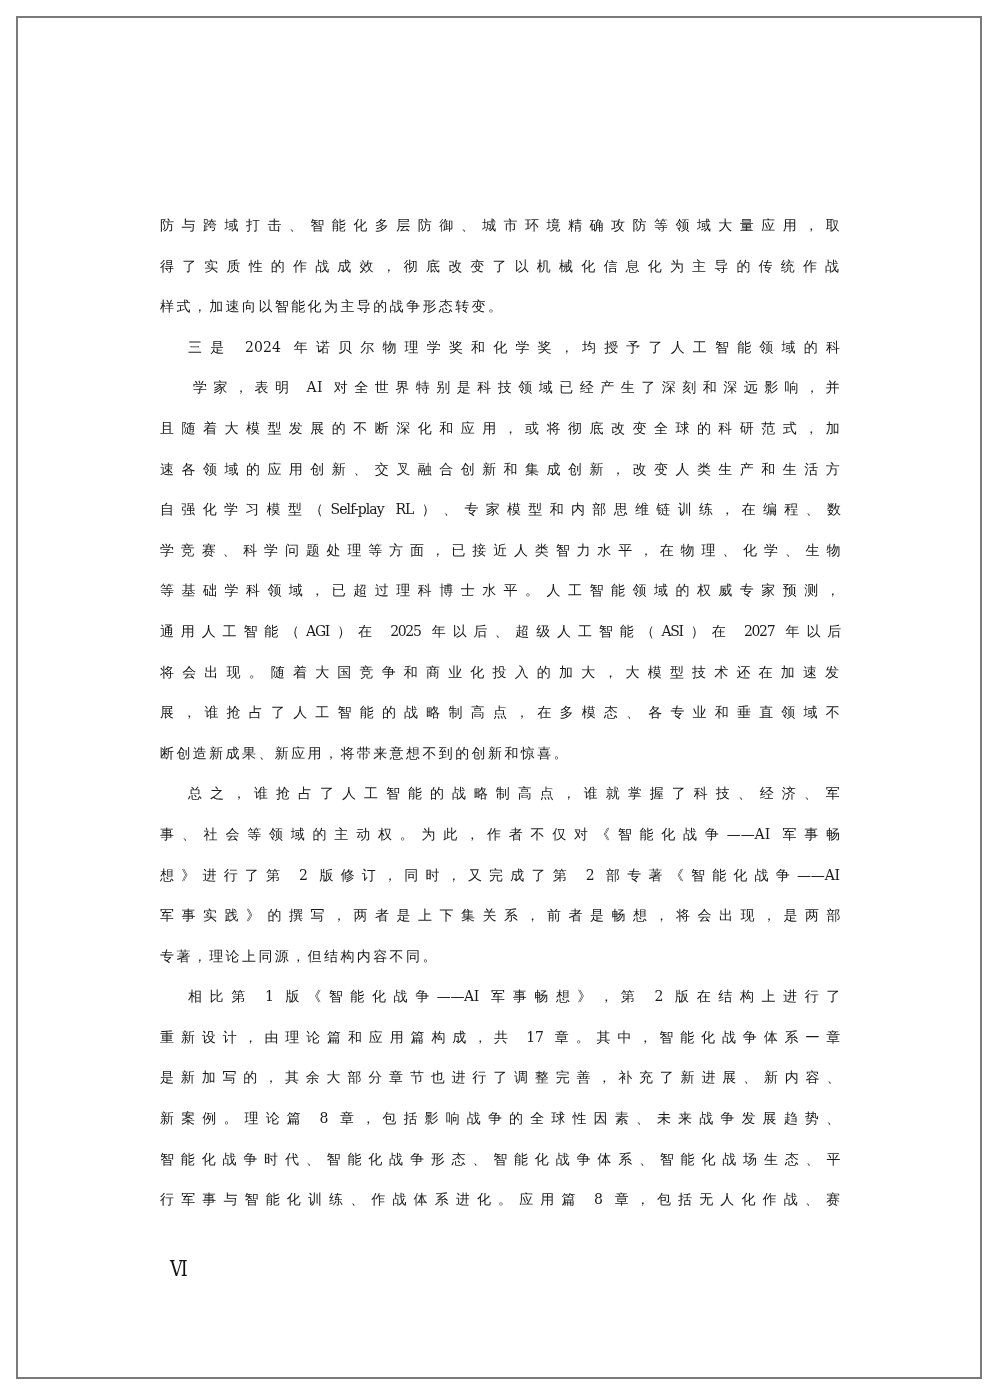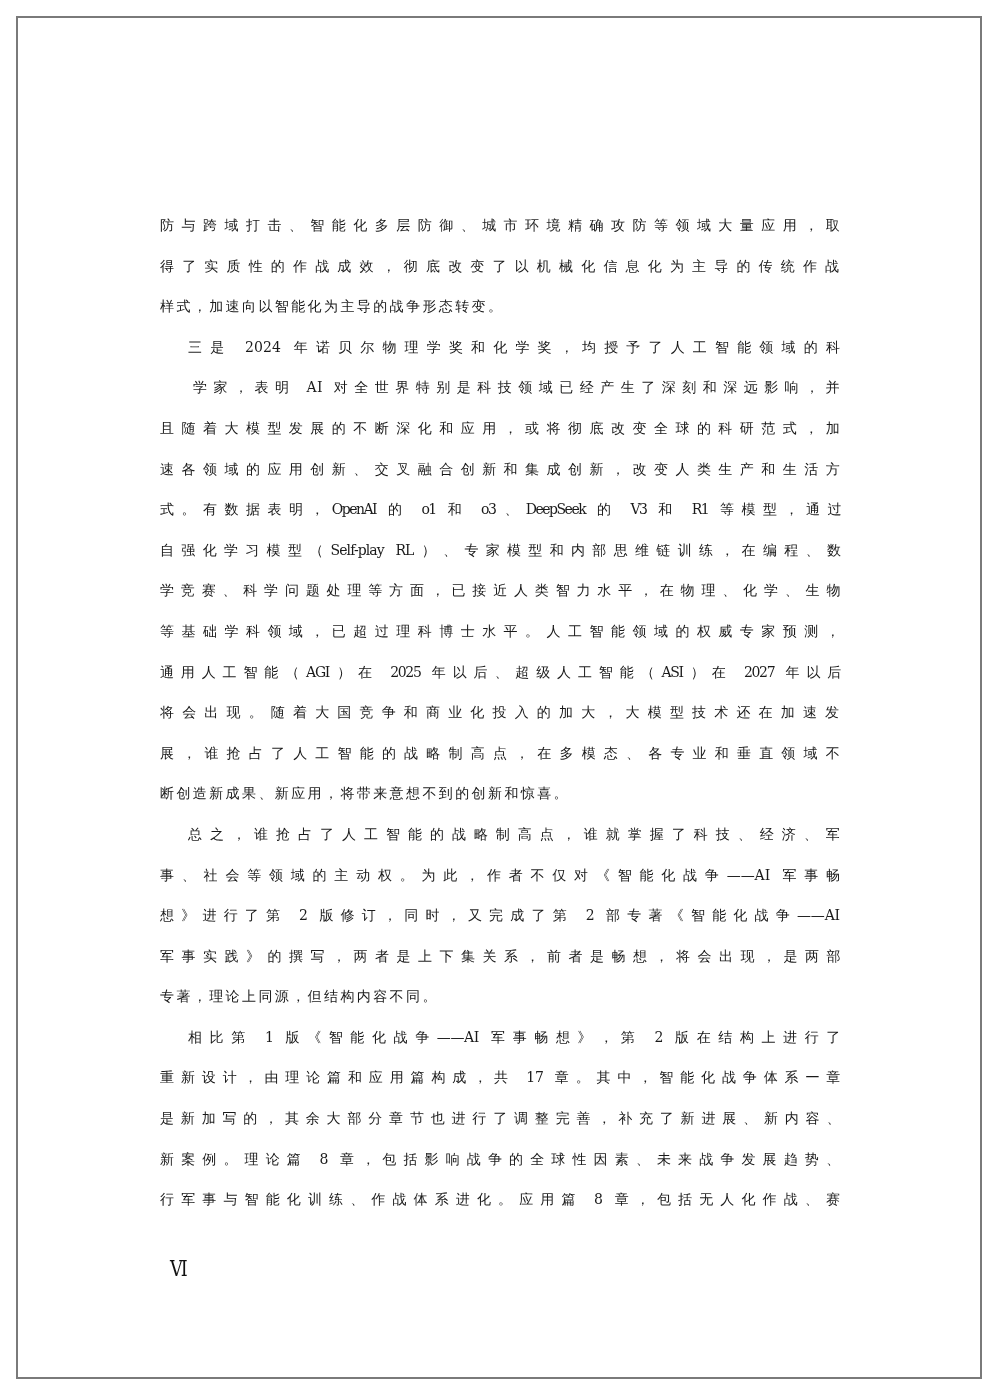--- a/index.html
+++ b/index.html
@@ -68,38 +68,38 @@
   <div class="para">
     <span class="line" style="letter-spacing: 0.25px; display: block;">防与跨域打击、智能化多层防御、城市环境精确攻防等领域大量应用，取</span>
     <span class="line" style="letter-spacing: 0.935484px; display: block;">得了实质性的作战成效，彻底改变了以机械化信息化为主导的传统作战</span>
     <span class="line last" style="letter-spacing: 2.4px; display: block;">样式，加速向以智能化为主导的战争形态转变。</span>
   </div>
   <div class="para">
     <span class="line" style="padding-left: 2em; letter-spacing: 0.121212px; display: block;">三是 2024 年诺贝尔物理学奖和化学奖，均授予了人工智能领域的科</span>
     <span class="line" style="letter-spacing: 0.382353px; display: block; margin-left: 33px;">学家，表明 AI 对全世界特别是科技领域已经产生了深刻和深远影响，并</span>
     <span class="line" style="letter-spacing: 0.25px; display: block;">且随着大模型发展的不断深化和应用，或将彻底改变全球的科研范式，加</span>
     <span class="line" style="letter-spacing: 0.25px; display: block;">速各领域的应用创新、交叉融合创新和集成创新，改变人类生产和生活方</span>
-    <span class="line" style="letter-spacing: -1.52px; display: block;">式。有数据表明，OpenAI 的 o1 和 o3、DeepSeek 的 V3 和 R1 等模型，通过</span>
     <span class="line" style="letter-spacing: -0.925px; display: block;">自强化学习模型（Self-play RL）、专家模型和内部思维链训练，在编程、数</span>
     <span class="line" style="letter-spacing: -0.393939px; display: block;">学竞赛、科学问题处理等方面，已接近人类智力水平，在物理、化学、生物</span>
     <span class="line" style="letter-spacing: 0.25px; display: block;">等基础学科领域，已超过理科博士水平。人工智能领域的权威专家预测，</span>
     <span class="line" style="letter-spacing: -1.32558px; display: block;">通用人工智能（AGI）在 2025 年以后、超级人工智能（ASI）在 2027 年以后</span>
     <span class="line" style="letter-spacing: 0.935484px; display: block;">将会出现。随着大国竞争和商业化投入的加大，大模型技术还在加速发</span>
     <span class="line" style="letter-spacing: 0.25px; display: block;">展，谁抢占了人工智能的战略制高点，在多模态、各专业和垂直领域不</span>
     <span class="line last" style="letter-spacing: 2.4px; display: block;">断创造新成果、新应用，将带来意想不到的创新和惊喜。</span>
   </div>
   <div class="para">
     <span class="line" style="padding-left: 2em; letter-spacing: 0.266667px; display: block;">总之，谁抢占了人工智能的战略制高点，谁就掌握了科技、经济、军</span>
     <span class="line" style="letter-spacing: -0.0294118px; display: block;">事、社会等领域的主动权。为此，作者不仅对《智能化战争——AI 军事畅</span>
     <span class="line" style="letter-spacing: -0.162162px; display: block;">想》进行了第 2 版修订，同时，又完成了第 2 部专著《智能化战争——AI</span>
     <span class="line" style="letter-spacing: -0.393939px; display: block;">军事实践》的撰写，两者是上下集关系，前者是畅想，将会出现，是两部</span>
     <span class="line last" style="letter-spacing: 2.4px; display: block;">专著，理论上同源，但结构内容不同。</span>
   </div>
   <div class="para">
     <span class="line" style="padding-left: 2em; letter-spacing: -0.361111px; display: block;">相比第 1 版《智能化战争——AI 军事畅想》，第 2 版在结构上进行了</span>
     <span class="line" style="letter-spacing: -0.314286px; display: block;">重新设计，由理论篇和应用篇构成，共 17 章。其中，智能化战争体系一章</span>
     <span class="line" style="letter-spacing: -0.393939px; display: block;">是新加写的，其余大部分章节也进行了调整完善，补充了新进展、新内容、</span>
     <span class="line" style="letter-spacing: 0.0588235px; display: block;">新案例。理论篇 8 章，包括影响战争的全球性因素、未来战争发展趋势、</span>
+    <span class="line" style="letter-spacing: -0.393939px; display: block;">智能化战争时代、智能化战争形态、智能化战争体系、智能化战场生态、平</span>
     <span class="line" style="letter-spacing: 0.0588235px; display: block;">行军事与智能化训练、作战体系进化。应用篇 8 章，包括无人化作战、赛</span>
   </div>
 </div>
 
 <div class="page-number">Ⅵ</div>
 
 </body></html>

